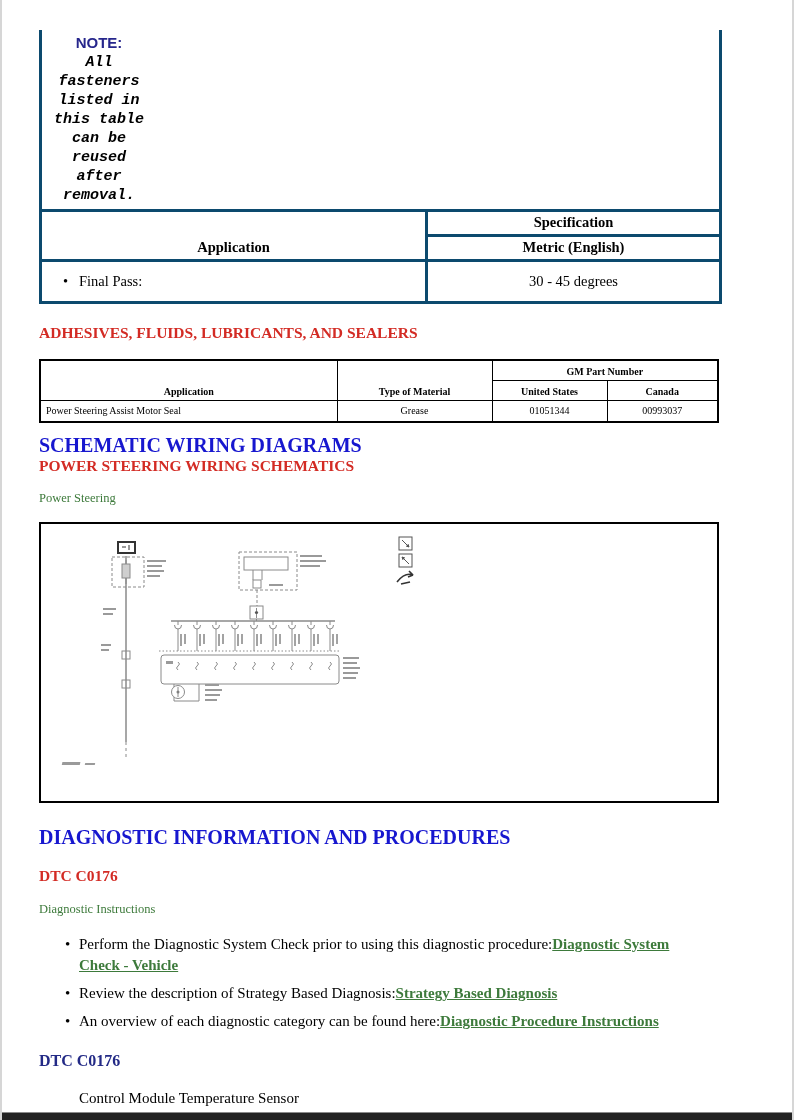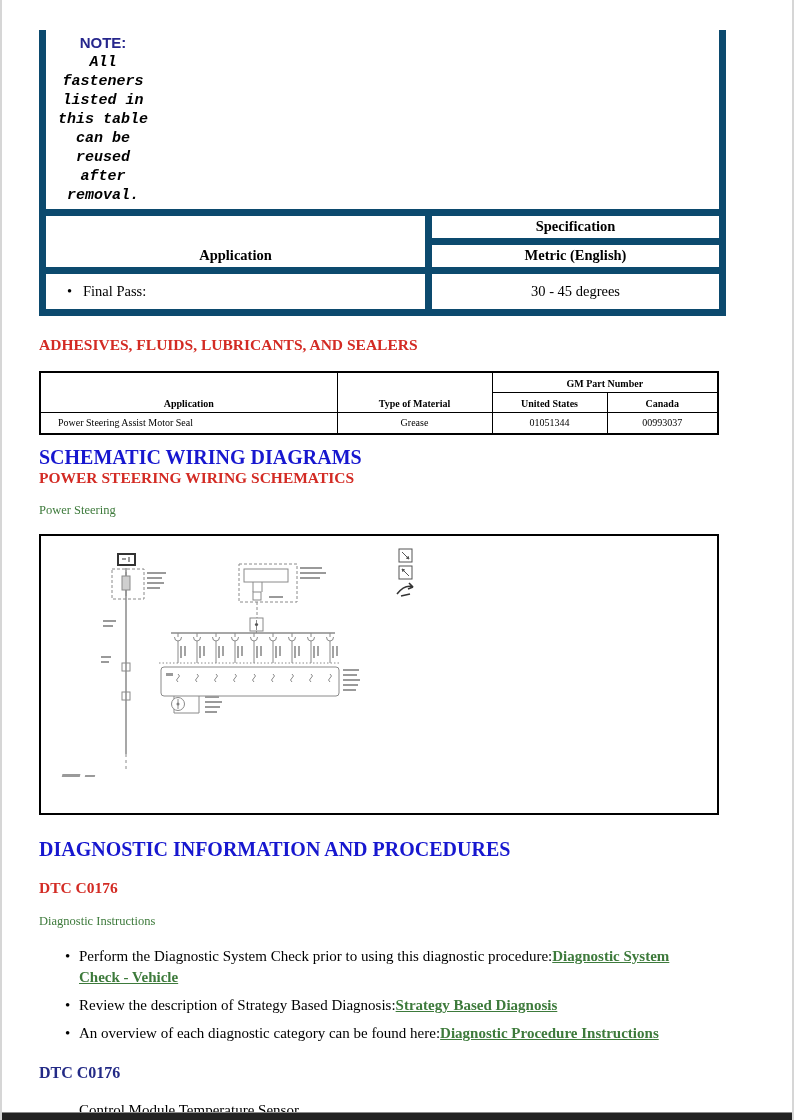--- a/index.html
+++ b/index.html
@@ -10,21 +10,21 @@
     color: #000;
     position: relative;
     border-left: 2px solid #d6d6d6;
     border-right: 2px solid #d6d6d6;
   }
   .content { padding: 30px 37px 0 37px; }
 
   
   table { border-collapse: collapse; width: 680px; table-layout: fixed; }
   .t1 { border-left: 2px solid #000; border-right: 2px solid #000; border-bottom: 2px solid #000; }
-  .t1 td, .t1 th { border: 7px solid #0c4a6e; font-size: 14.5px; }
+  .t1 td, .t1 th { border: 3px solid #0c4a6e; font-size: 14.5px; }
   .t1 tr.note-row td { border-top: none; height: 120px; vertical-align: top; padding: 4px 5px; }
   .t2 { border: 2px solid #000; }
   .t2 td, .t2 th { border: 1px solid #000; font-size: 10px; }
   th.hdr { font-weight: bold; text-align: center; vertical-align: bottom; padding: 2px 4px 3px 4px; }
   .c { text-align: center; }
   .row-h42 td { height: 42px; }
 
   
   .note-wrap { width: 104px; }
   .note-label { color: #26268c; font-family: "Liberation Sans", sans-serif; font-weight: bold; font-size: 15px; margin-bottom: 2px; }
@@ -122,21 +122,21 @@
         <tr style="height:20px;">
       <th class="hdr" rowspan="2">Application</th>
       <th class="hdr" rowspan="2">Type of Material</th>
       <th class="hdr" colspan="2">GM Part Number</th>
     </tr>
     <tr style="height:20px;">
       <th class="hdr">United States</th>
       <th class="hdr">Canada</th>
     </tr>
     <tr style="height:22px;">
-      <td style="padding-left:17px;">Power Steering Assist Motor Seal</td>
+      <td style="padding-left:5px;">Power Steering Assist Motor Seal</td>
       <td class="c">Grease</td>
       <td class="c">01051344</td>
       <td class="c">00993037</td>
     </tr>
   </tbody>
     </table>
 
   <div class="h-blue mt-swd">SCHEMATIC WIRING DIAGRAMS</div>
   <div class="h-red mt-psws">POWER STEERING WIRING SCHEMATICS</div>
   <div class="h-green mt-ps">Power Steering</div>

